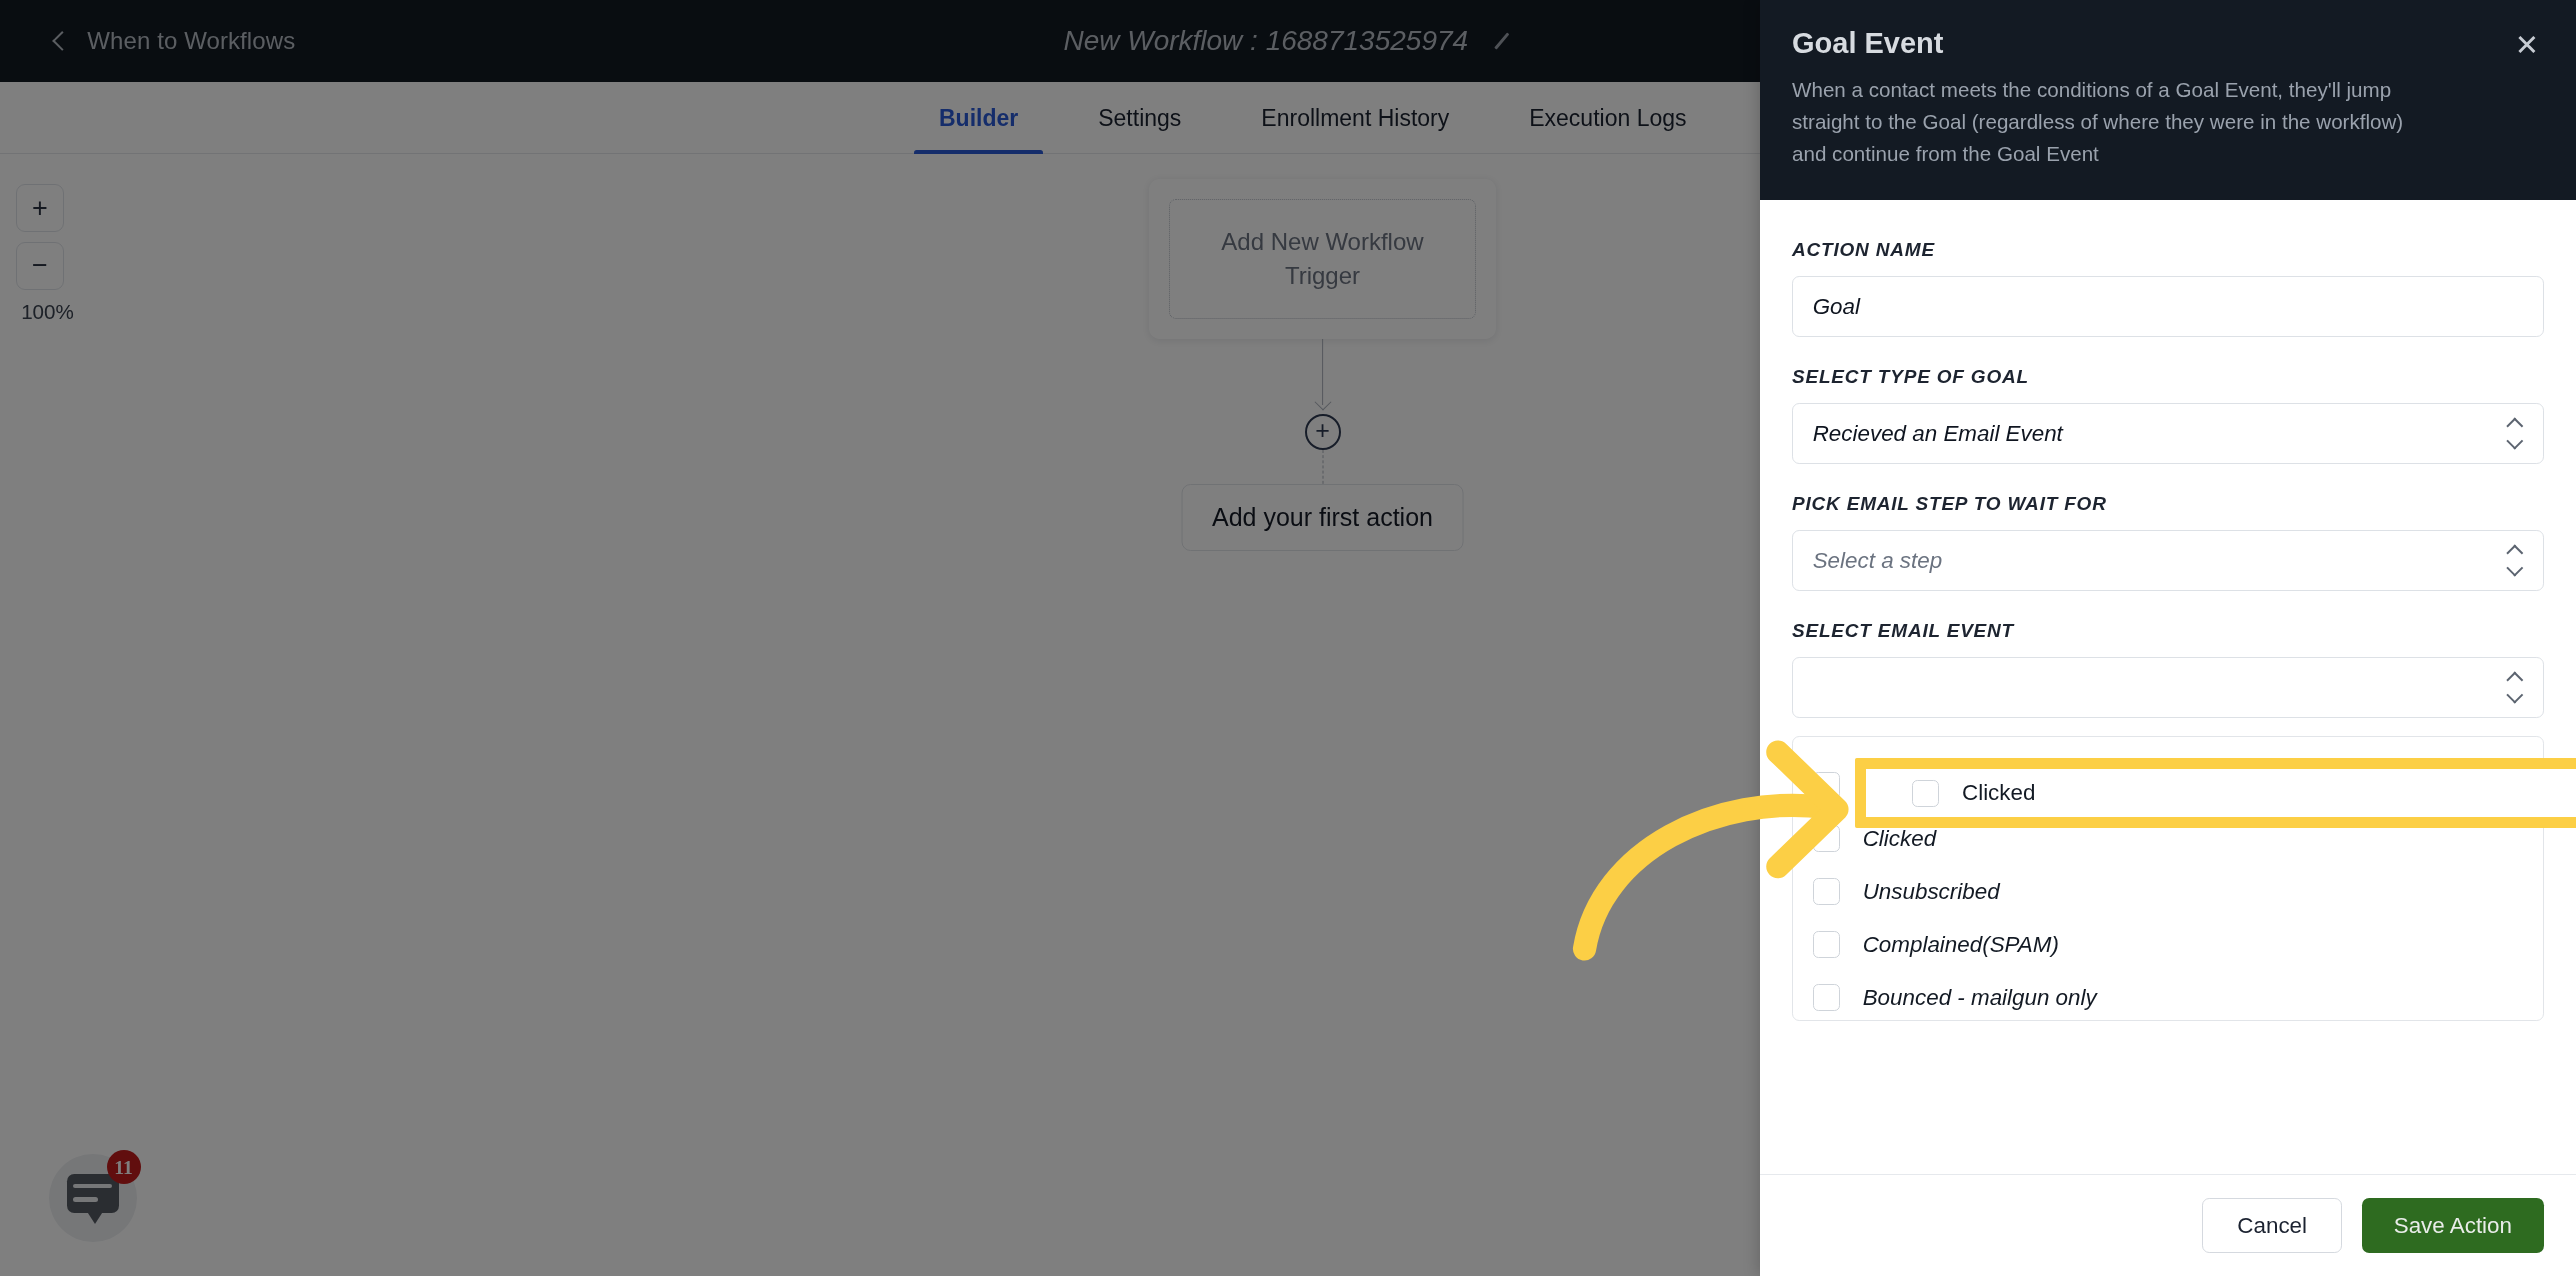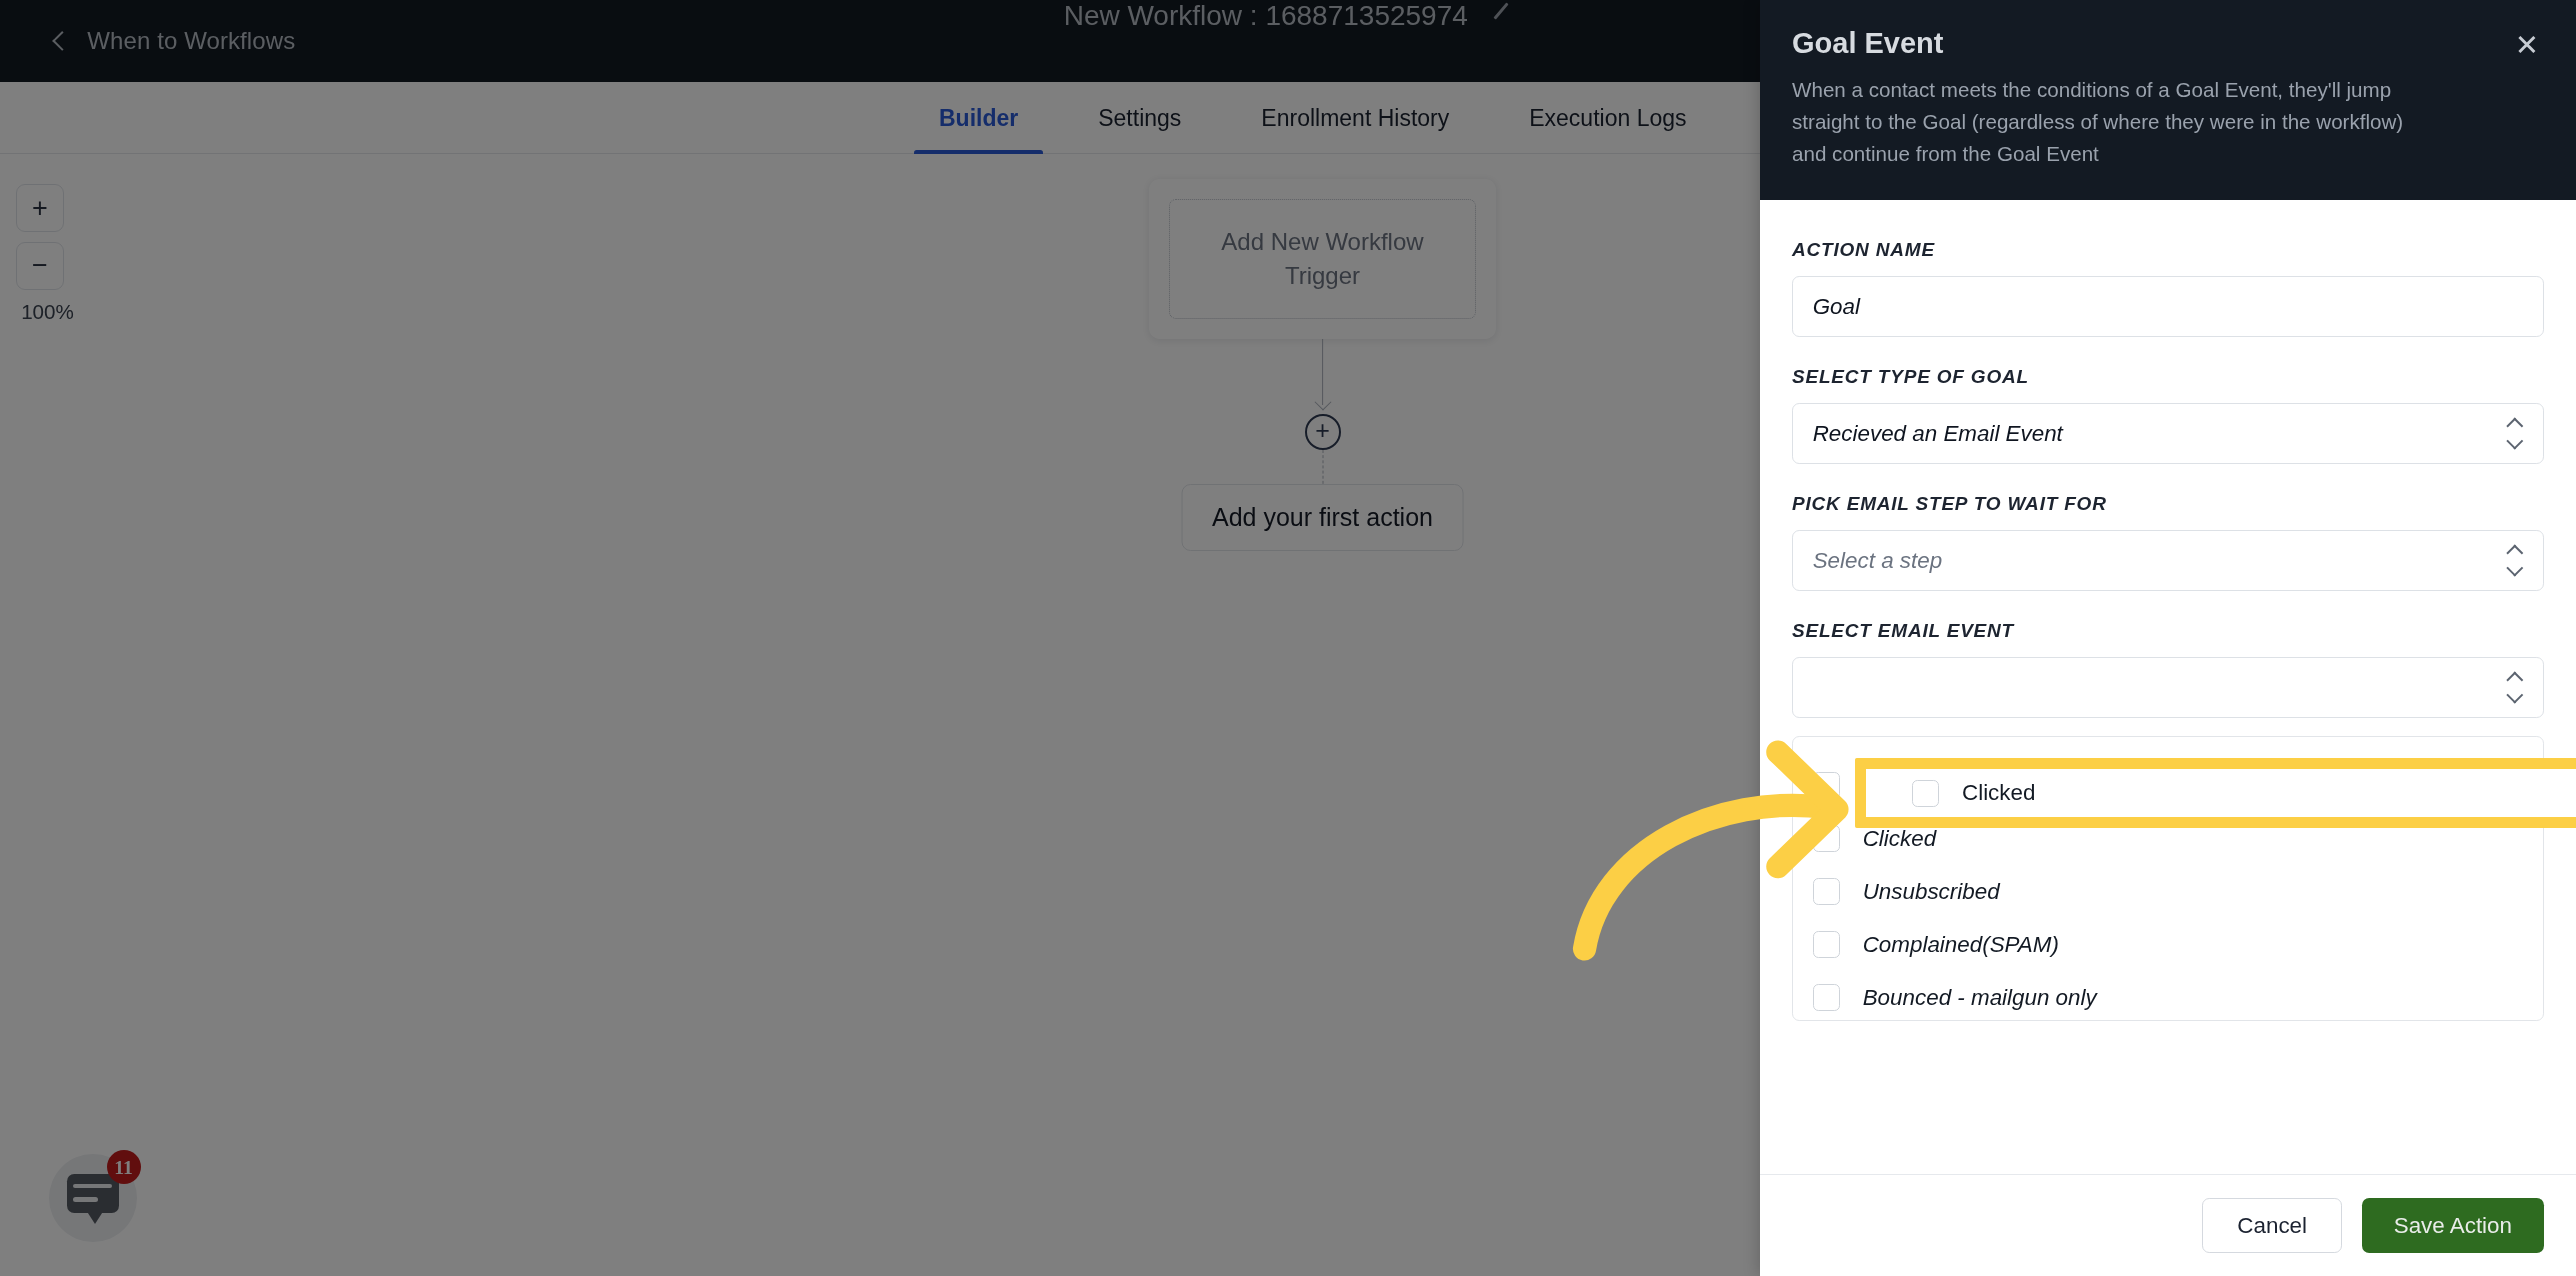--- a/index.html
+++ b/index.html
@@ -23,22 +23,22 @@
     display: flex; align-items: center; gap: 18px;
     color: #b6bcc4; font-size: 24px; letter-spacing: 0.1px;
   }
   .chev-left {
     width: 14.3px; height: 14.3px;
     border-left: 2.7px solid #b6bcc4; border-bottom: 2.7px solid #b6bcc4;
     transform: rotate(45deg); margin-top: 0.9px;
   }
   .wf-title {
     position: absolute; left: 50%; transform: translateX(-50%);
-    top: 0; height: 82px; display: flex; align-items: flex-start; gap: 23px;
-    color: #b6bcc4; font-size: 28px; white-space: nowrap;
+    top: 0; height: 82px; display: flex; align-items: center; gap: 23px;
+    color: #b6bcc4; font-size: 28px; white-space: nowrap; font-style: italic;
   }
   .pencil-ic { width: 21.5px; height: 21.5px; position: relative; opacity: .85; }
   .pencil-ic:before {
     content: ""; position: absolute; left: 9px; top: 0.9px;
     width: 2.7px; height: 19.7px; background: #b6bcc4;
     transform: rotate(40deg); border-radius: 0.9px;
   }
 
   
   .tabsbar {

